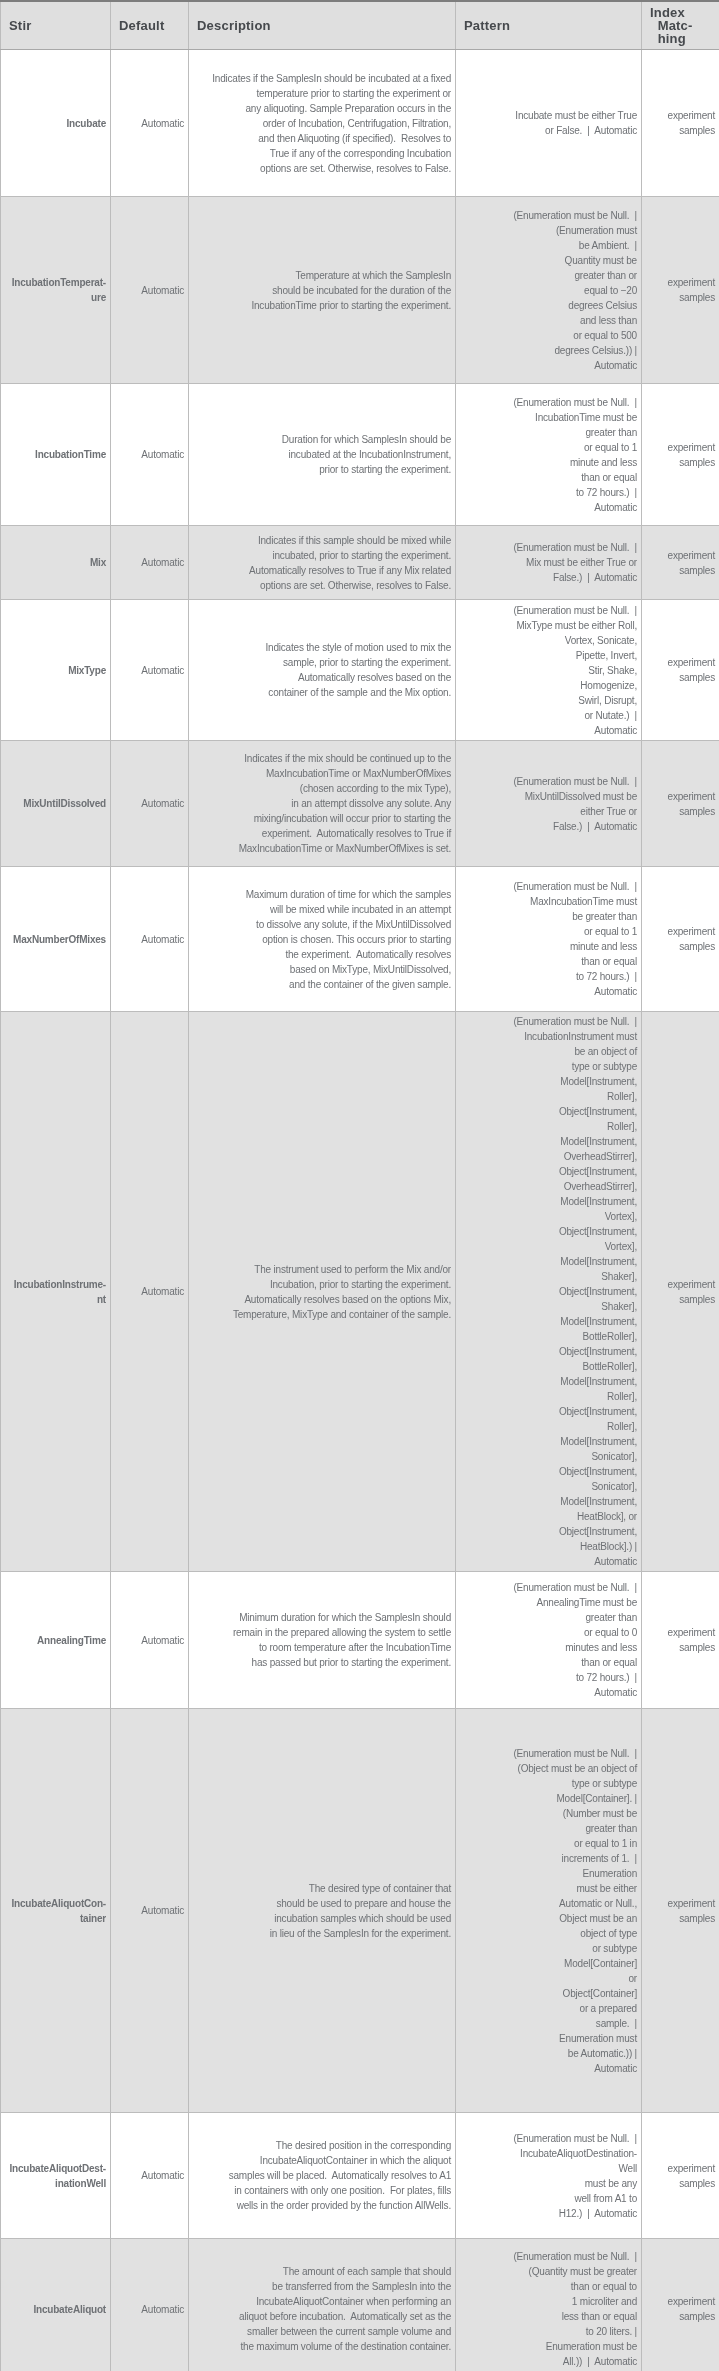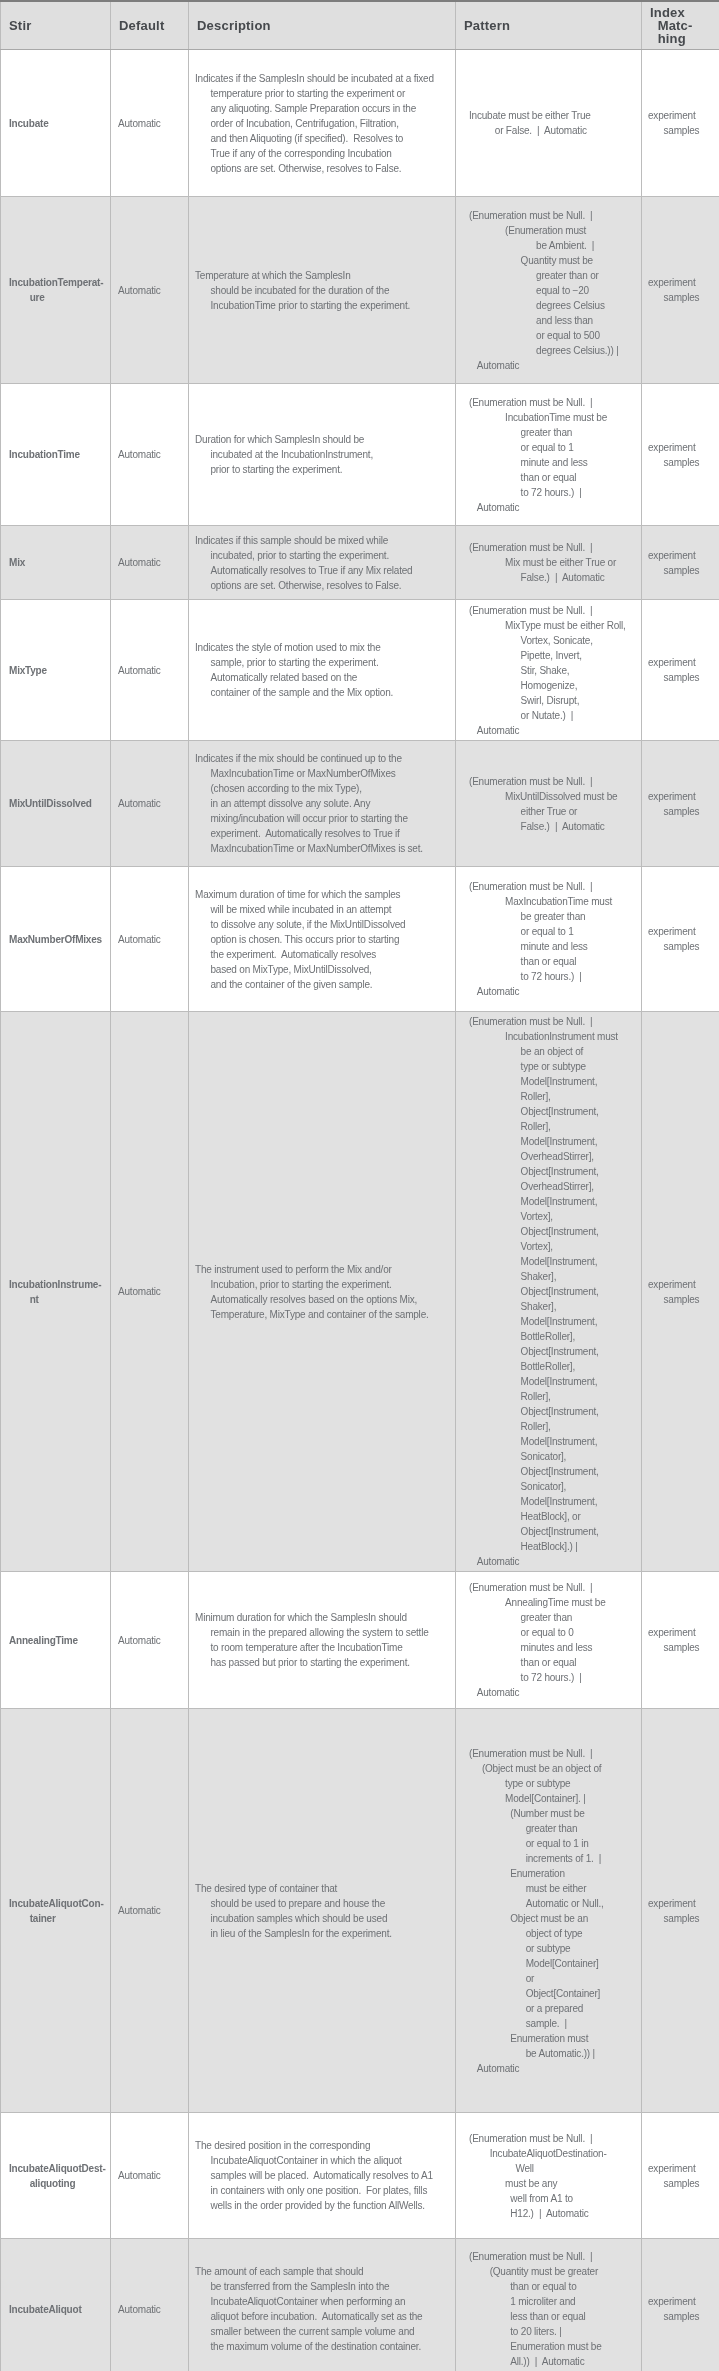--- a/index.html
+++ b/index.html
@@ -30,20 +30,21 @@
     padding:4px 4px 4px 8px;
     letter-spacing:.2px;
     border-bottom:1px solid #a8a8a8;
   }
   .doc-table td{
     color:#6e7175;
     font-size:10px;
     line-height:15px;
     letter-spacing:-0.2px;
     padding:2px 4px 2px 6px;
+    text-align:right;
   }
   tr.alt td{background:#e1e1e1;}
   td.c-name{padding-left:8px;font-weight:bold;}
   td.c-default{padding-left:7px;}
   td.c-desc{padding-left:6px;}
   td.c-pattern{padding-left:13px;margin-top:22px;}
   td.c-index{padding-left:6px;margin-left:8px;}
 </style>
 </head>
 <body>
@@ -132,21 +133,21 @@
               Mix must be either True or
                     False.)  |  Automatic</td>
       <td class="c-index">experiment
       samples</td>
     </tr>
     <tr style="height:141px">
       <td class="c-name">MixType</td>
       <td class="c-default">Automatic</td>
       <td class="c-desc">Indicates the style of motion used to mix the
       sample, prior to starting the experiment.
-      Automatically related based on the
+      Automatically resolves based on the
       container of the sample and the Mix option.</td>
       <td class="c-pattern">(Enumeration must be Null.  |
               MixType must be either Roll,
                     Vortex, Sonicate,
                     Pipette, Invert,
                     Stir, Shake,
                     Homogenize,
                     Swirl, Disrupt,
                     or Nutate.)  |
    Automatic</td>
@@ -285,21 +286,21 @@
                       or a prepared
                       sample.  |
                 Enumeration must
                       be Automatic.)) |
    Automatic</td>
       <td class="c-index">experiment
       samples</td>
     </tr>
     <tr style="height:126px">
       <td class="c-name">IncubateAliquotDest-
-        aliquoting</td>
+        inationWell</td>
       <td class="c-default">Automatic</td>
       <td class="c-desc">The desired position in the corresponding
       IncubateAliquotContainer in which the aliquot
       samples will be placed.  Automatically resolves to A1
       in containers with only one position.  For plates, fills
       wells in the order provided by the function AllWells.</td>
       <td class="c-pattern">(Enumeration must be Null.  |
         IncubateAliquotDestination-
                   Well
               must be any

